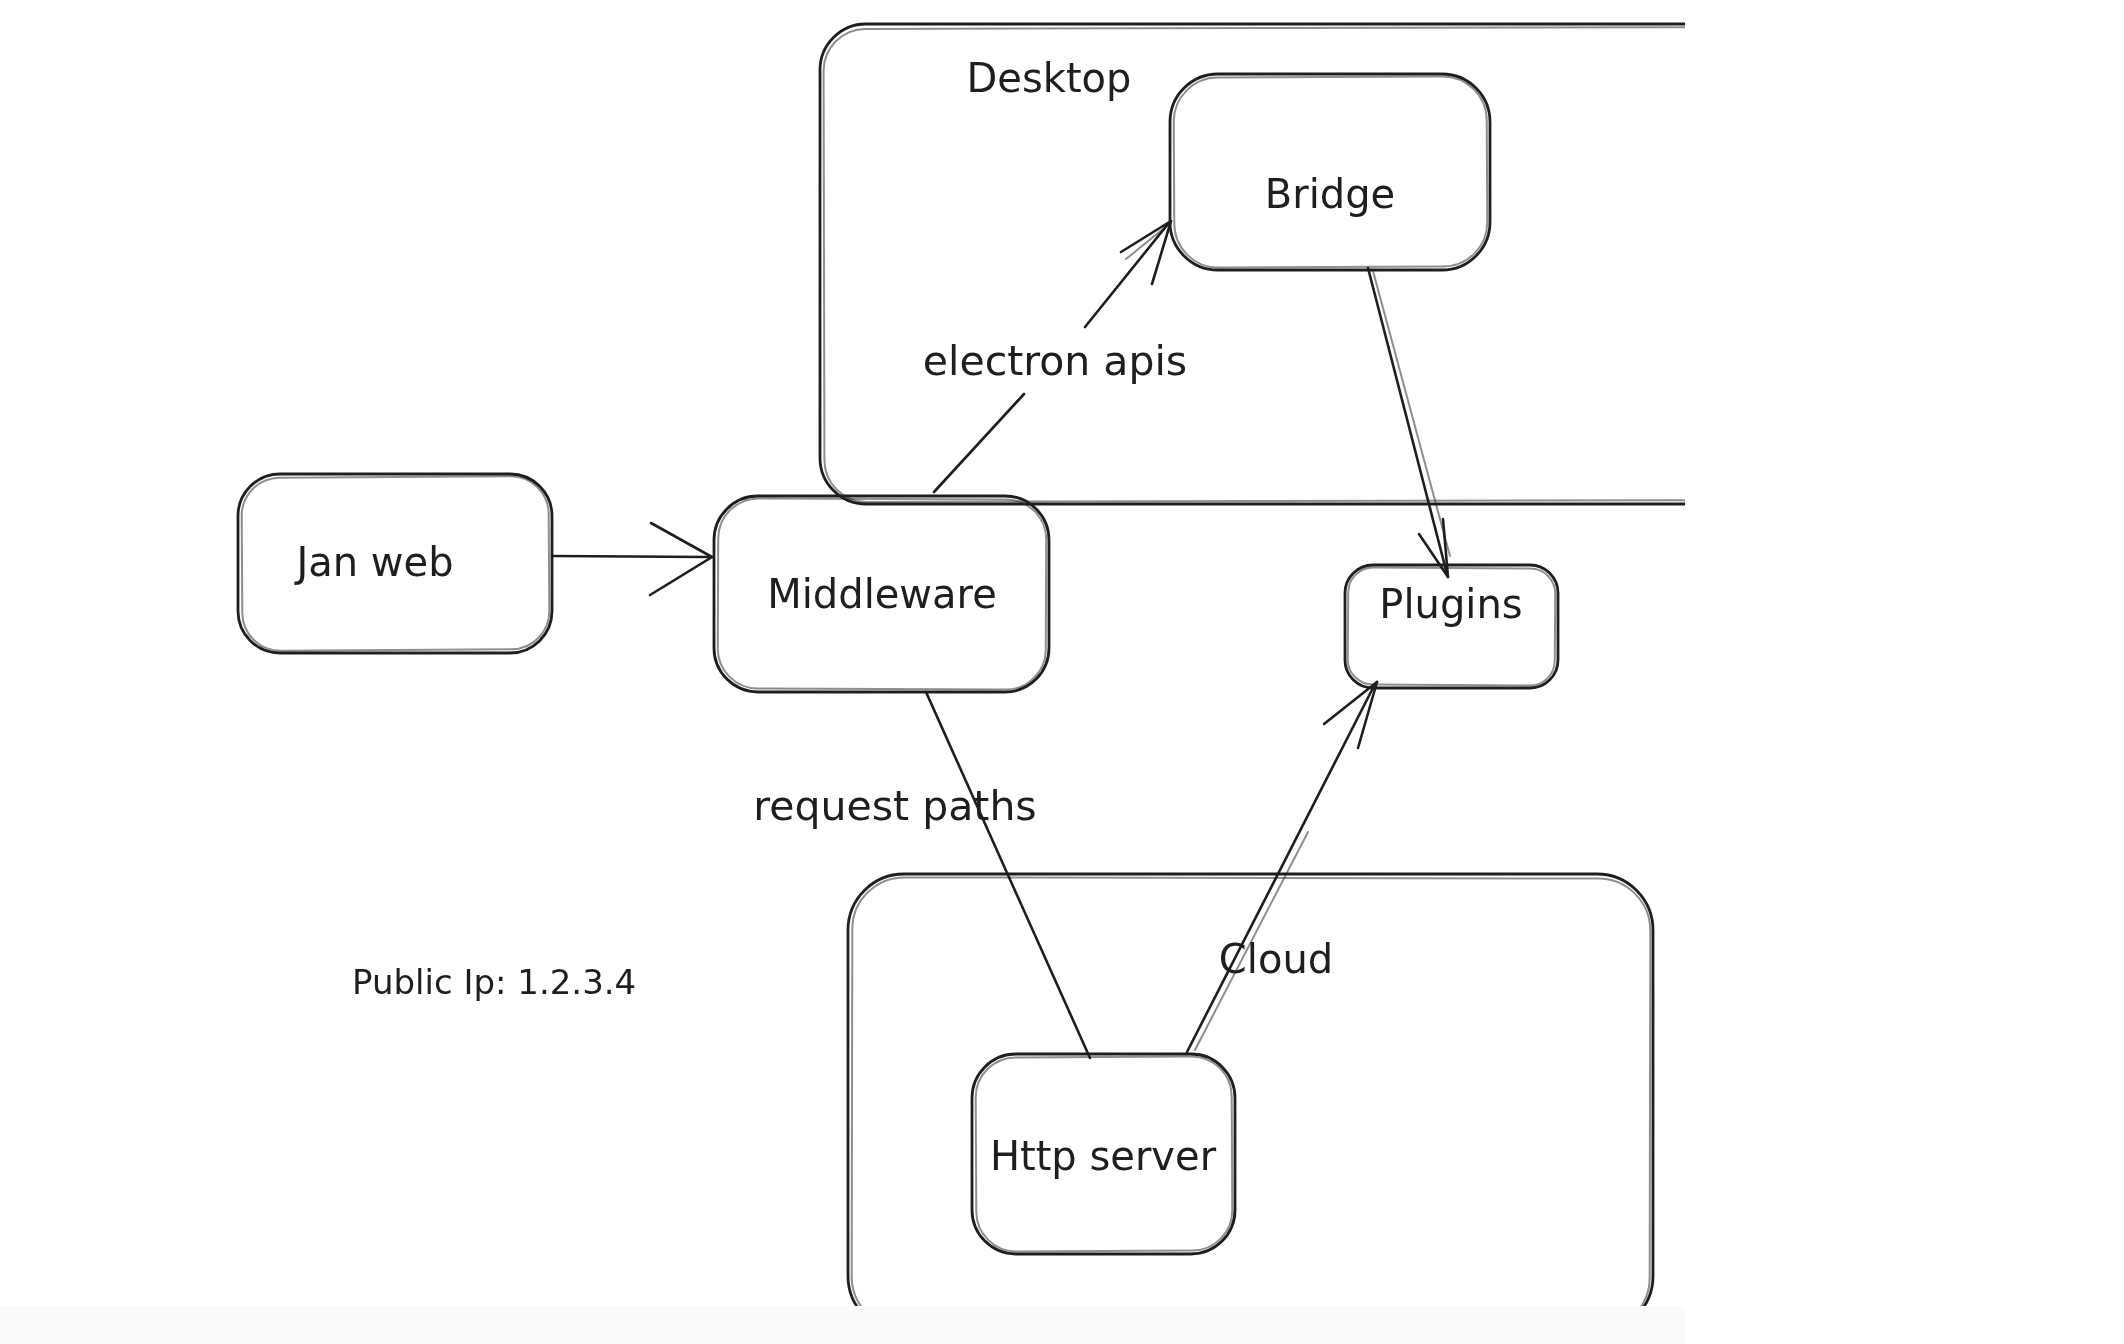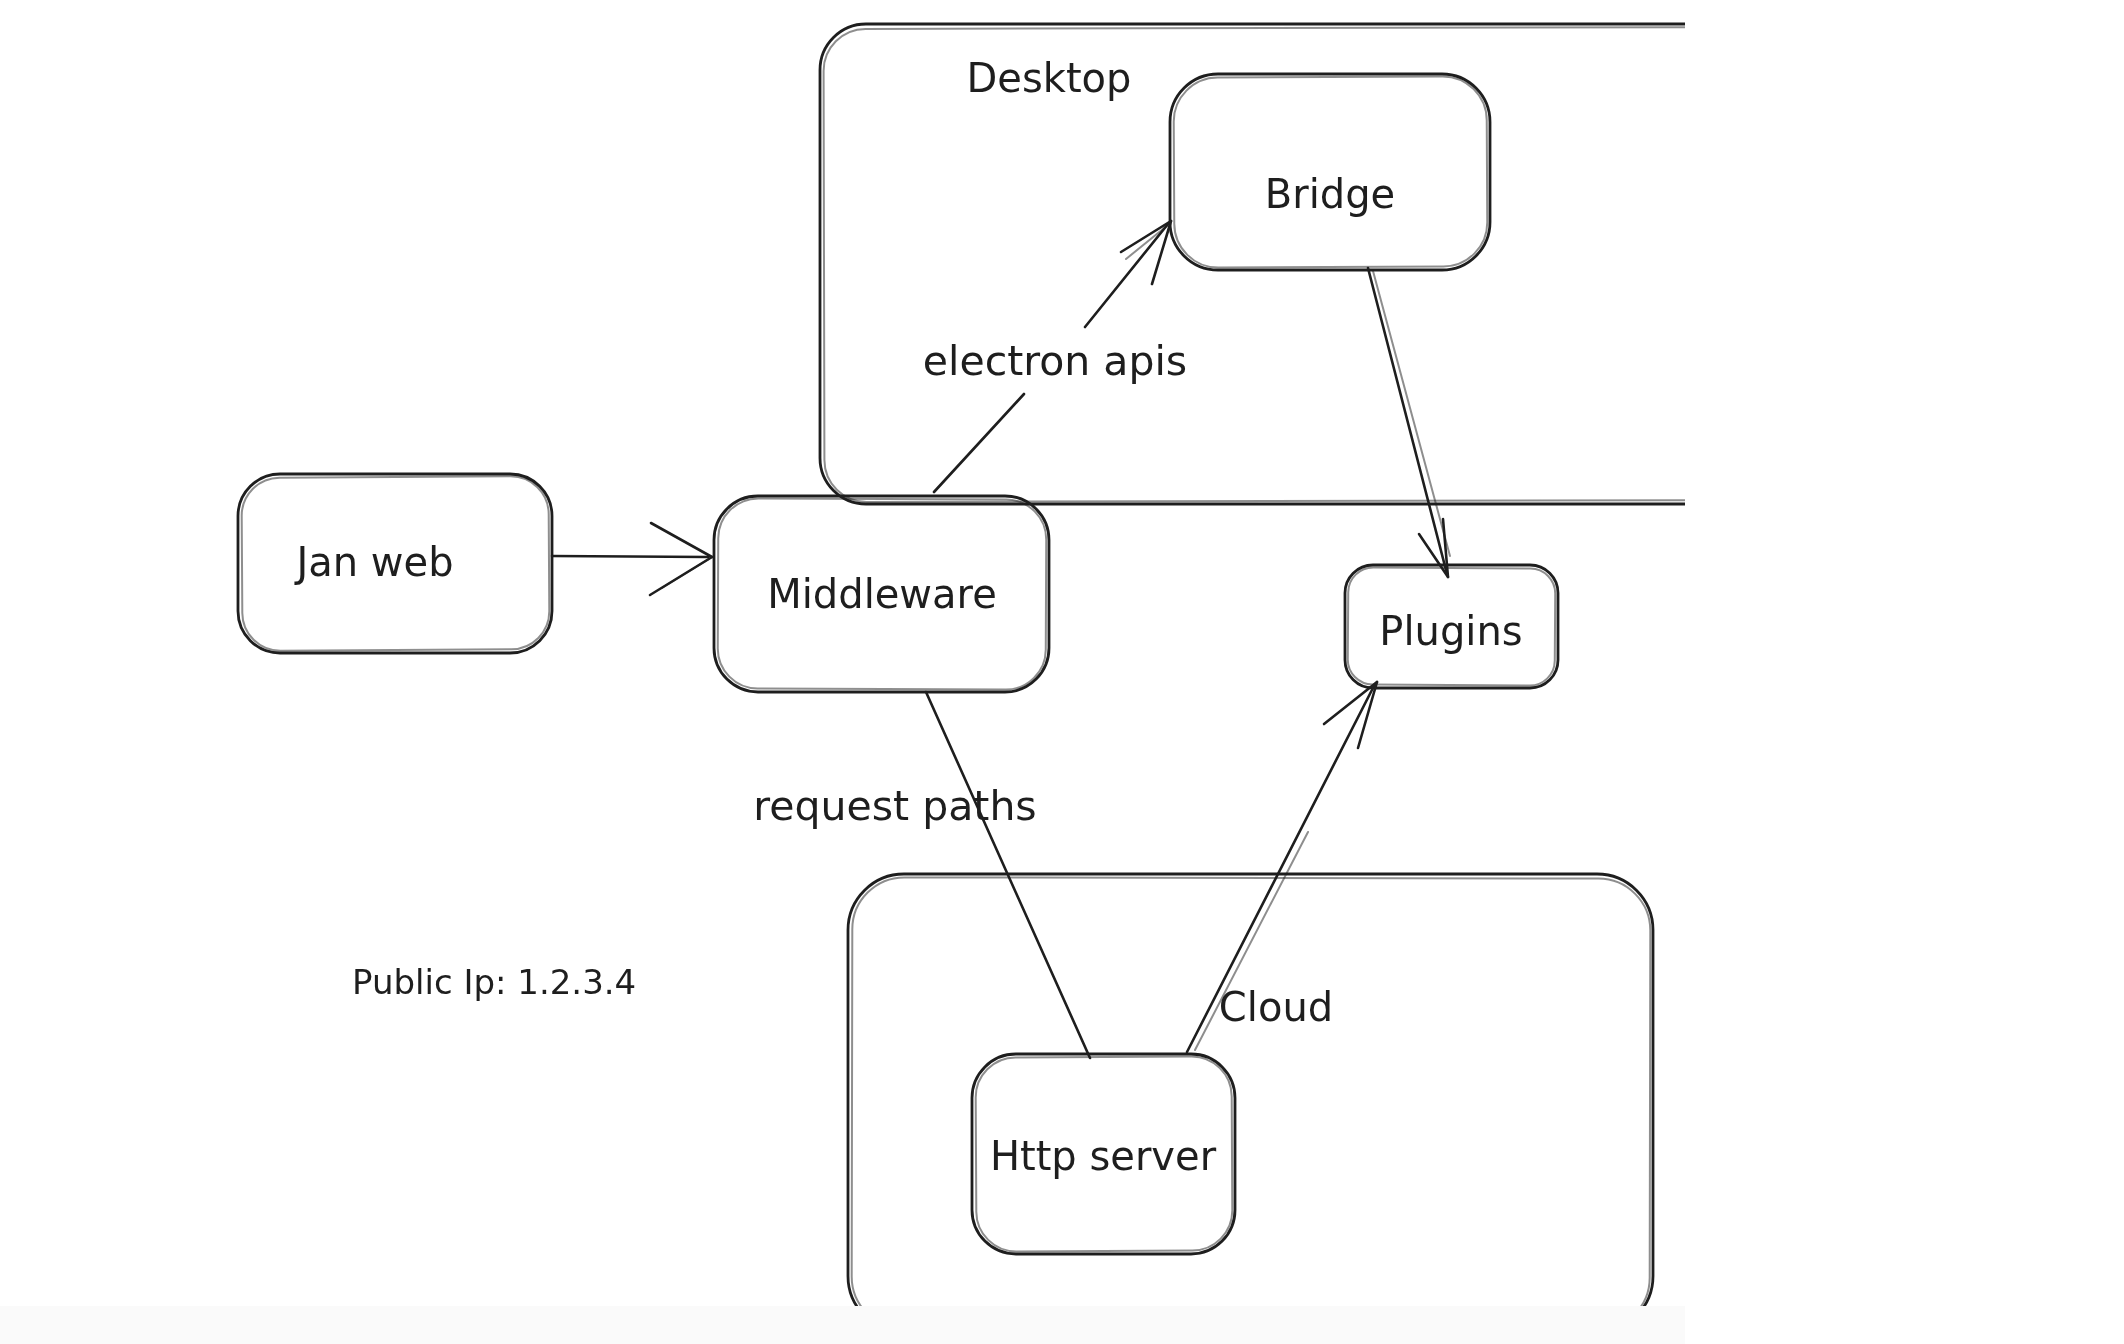--- a/index.html
+++ b/index.html
@@ -108,29 +108,29 @@
     <g>
       <path class="arrow" d="M1187,1052 L1375,684"></path>
       <path class="arrow sketch" d="M1195,1050 L1308,832"></path>
       <path class="arrow" d="M1377,682 L1324,724"></path>
       <path class="arrow" d="M1377,682 L1358,748"></path>
     </g>
   </svg>
 
   <div class="lbl node-lbl" style="left:1049px;top:78px;">Desktop</div>
 
-  <div class="lbl node-lbl" style="left:1276px;top:959px;margin-top:48px;">Cloud</div>
+  <div class="lbl node-lbl" style="left:1276px;top:959px;">Cloud</div>
 
   <div class="lbl node-lbl" style="left:375px;top:562px;">Jan web</div>
 
   <div class="lbl node-lbl" style="left:882px;top:594px;">Middleware</div>
 
   <div class="lbl node-lbl" style="left:1330px;top:174px;margin-top:20px;">Bridge</div>
 
-  <div class="lbl node-lbl" style="left:1451px;top:631px;">Plugins</div>
+  <div class="lbl node-lbl" style="left:1451px;top:604px;">Plugins</div>
 
   <div class="lbl node-lbl" style="left:1103px;top:1156px;">Http server</div>
 
   <div class="lbl edge-lbl" style="left:1055px;top:362px;">electron apis</div>
 
   <div class="lbl edge-lbl" style="left:895px;top:807px;">request paths</div>
 
   <div class="notes">
     <div>Public Ip: 1.2.3.4</div>
   </div>

